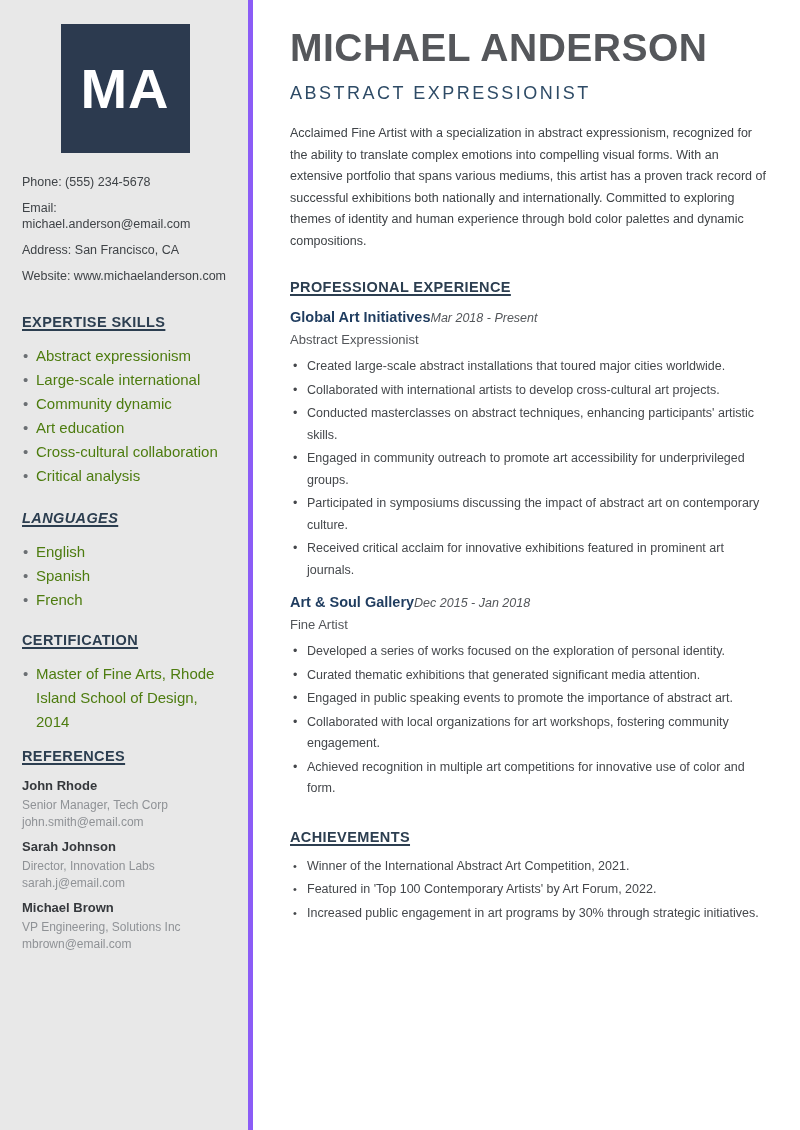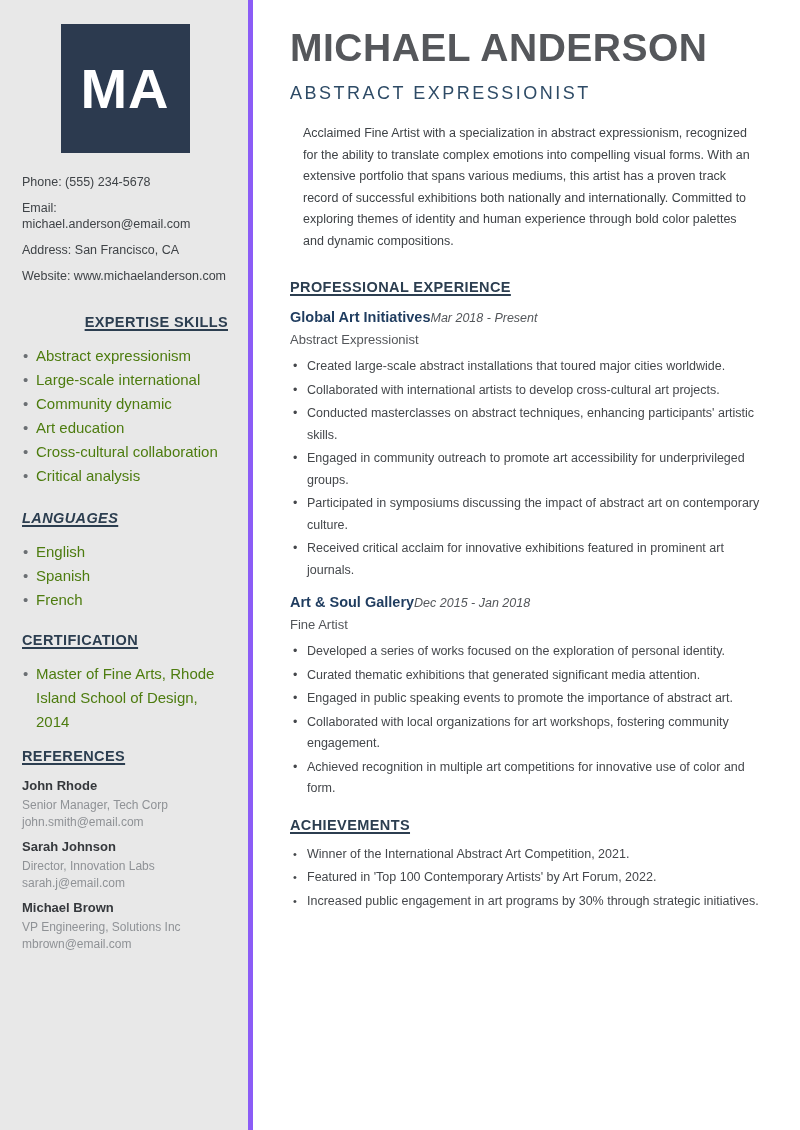--- a/index.html
+++ b/index.html
@@ -25,21 +25,21 @@
   .monogram span{color:#ffffff;font-size:56px;font-weight:bold;letter-spacing:1px;}
 
   ul.contact{list-style:none;margin:21px 0 0;padding:0;}
   ul.contact li{font-size:12.5px;color:#3f4347;line-height:16px;margin-bottom:10px;}
 
   .sidebar h2{
     font-size:14.5px;font-weight:bold;color:#2c3e50;
     letter-spacing:0.4px;margin:0 0 14px;
     text-decoration:underline;text-decoration-thickness:1.5px;text-underline-offset:2px;
   }
-  section.sb-expertise h2{margin-top:30px;text-align:right;}
+  section.sb-expertise h2{margin-top:30px;}
   section.sb-languages h2{margin-top:22px;font-style:italic;}
   section.sb-certification h2{margin-top:20px;}
   section.sb-references h2{margin-top:14px;}
 
   ul.sb-bullets{list-style:none;margin:0;padding:0;}
   ul.sb-bullets li{
     position:relative;font-size:15px;color:#4d7c0f;
     line-height:24px;padding-left:14px;margin:0;
   }
   ul.sb-bullets li::before{content:"•";position:absolute;left:1px;color:#6b6f73;}
@@ -54,28 +54,28 @@
     box-sizing:border-box;padding:26px 32px 0 37px;background:#ffffff;
   }
   h1.name{
     margin:0;font-size:39px;line-height:44px;font-weight:bold;
     color:#55575b;letter-spacing:0.5px;
   }
   .headline{
     margin-top:12px;font-size:18px;line-height:22px;
     color:#2e4b66;letter-spacing:2.5px;
   }
-  p.summary{margin:19px 13px 0;font-size:12.5px;line-height:21.5px;color:#3e4246;}
+  p.summary{margin:19px 0 0;font-size:12.5px;line-height:21.5px;color:#3e4246;}
 
   .main h2{
     font-size:14.5px;font-weight:bold;color:#2c3e50;letter-spacing:0.4px;
     margin:26px 0 0;line-height:18px;
     text-decoration:underline;text-decoration-thickness:1.5px;text-underline-offset:2px;
   }
-  .main h2.ach-title{margin-top:16px;}
+  .main h2.ach-title{margin-top:28px;}
 
   .job{margin-top:12px;}
   .job + .job{margin-top:12px;}
   .job-head{display:flex;align-items:baseline;}
   .company{font-size:14.5px;font-weight:bold;color:#1f3c5f;line-height:18px;}
   .dates{font-size:12.5px;font-style:italic;color:#54575b;}
   .role{margin-top:5px;font-size:13px;color:#53565a;line-height:17px;}
 
   ul.m-bullets{list-style:none;margin:8px 0 0;padding:0;}
   ul.m-bullets li{

